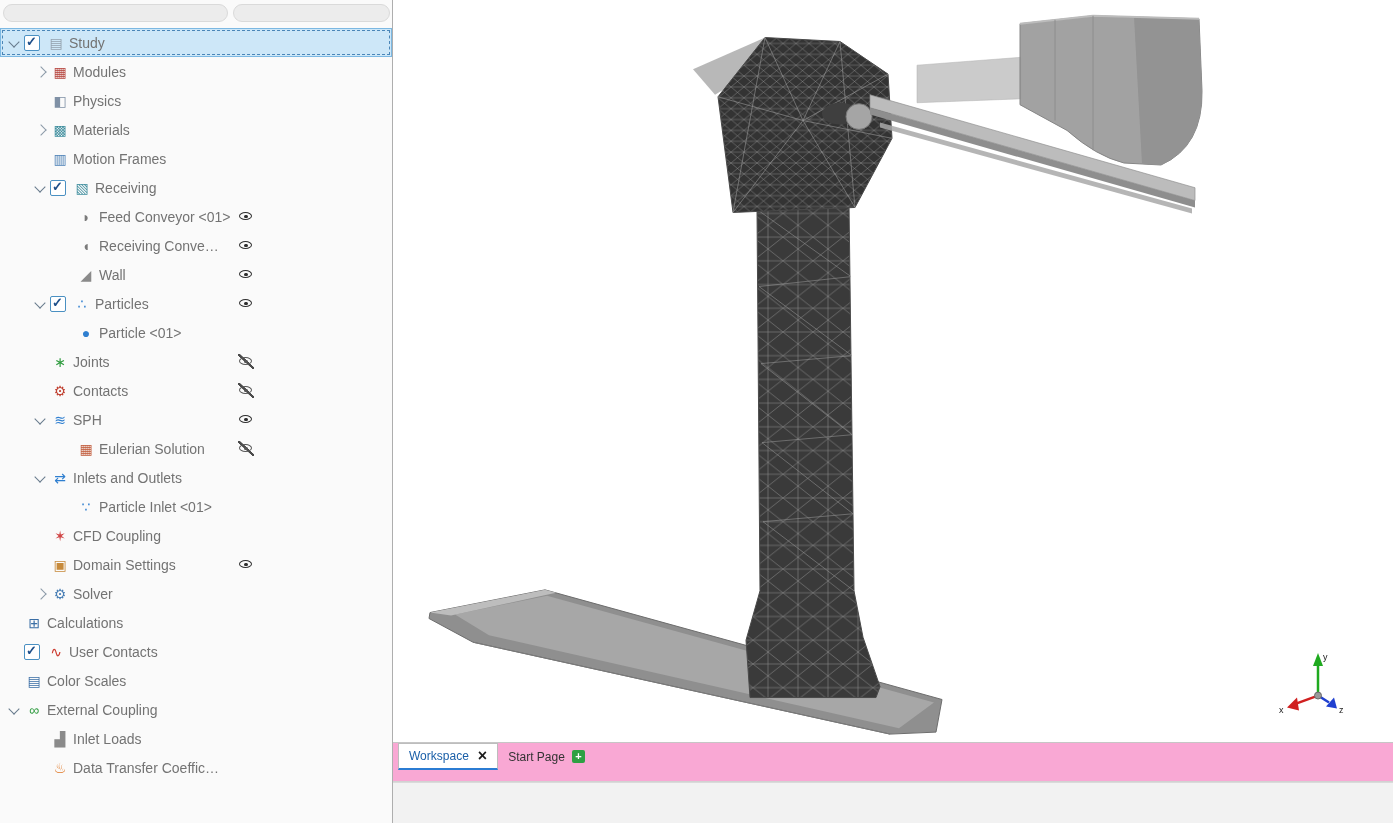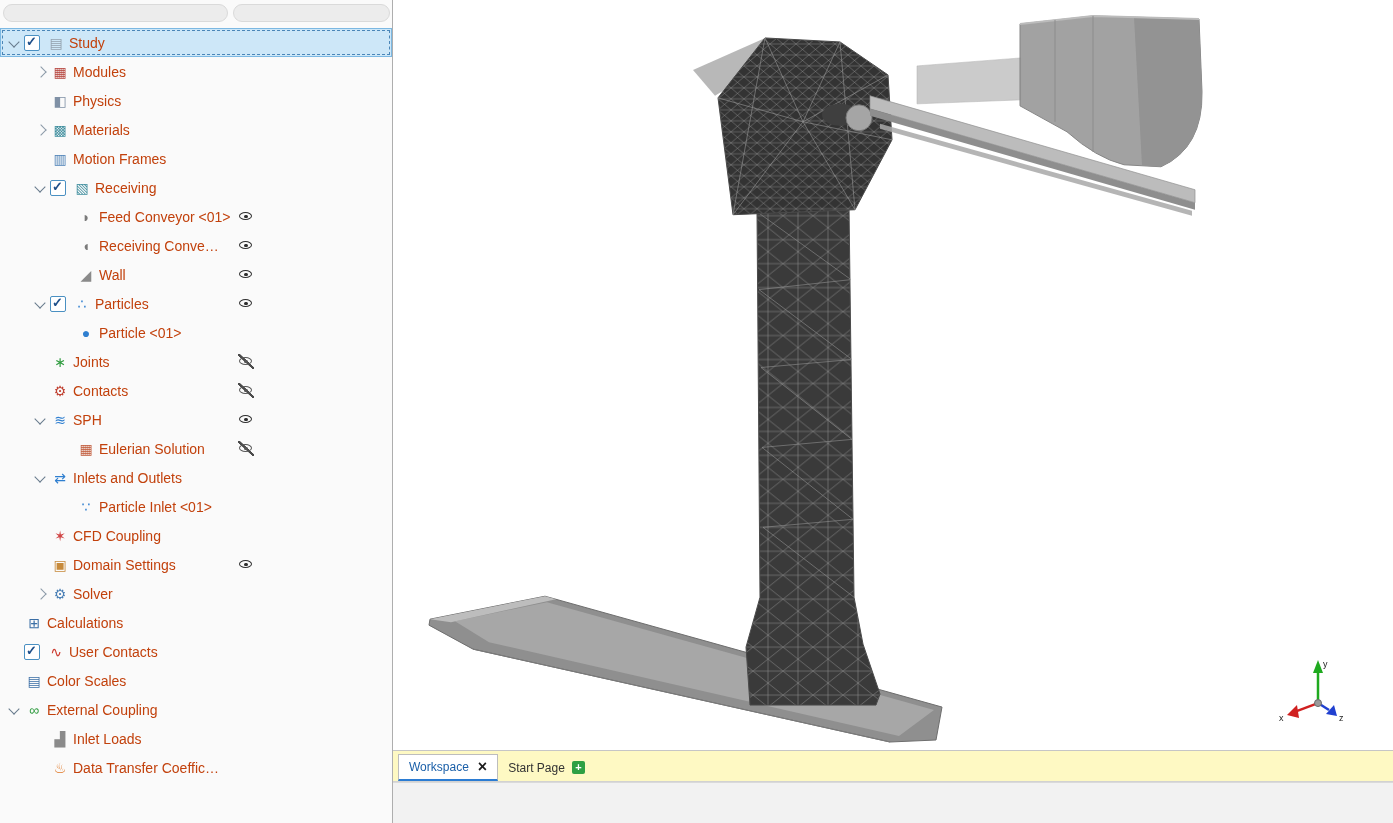--- a/index.html
+++ b/index.html
@@ -68,21 +68,21 @@
     border-right:1.6px solid #8b9aa8;border-bottom:1.6px solid #8b9aa8;transform:rotate(-45deg);
   }
   .cbx{
     flex:0 0 14px;width:14px;height:14px;border:1px solid #4a90c2;border-radius:2px;
     background:#fff;margin-right:6px;position:relative;box-sizing:content-box;
   }
   .cbx::after{
     content:"✓";position:absolute;left:1px;top:-2px;font-size:13px;font-weight:bold;color:#1e4f8a;
   }
   .ticon{flex:0 0 20px;text-align:center;font-size:14px;line-height:1;}
-  .tlabel{font-size:14px;color:#c2410c;padding-left:3px;}
+  .tlabel{font-size:14px;color:#737373;padding-left:3px;}
   .eye{position:absolute;left:238px;top:7px;width:16px;height:15px;}
   .eye::before{
     content:"";position:absolute;left:1px;top:3px;width:13px;height:8px;
     border:1.5px solid #2e2e2e;border-radius:50%;box-sizing:border-box;
   }
   .eye::after{
     content:"";position:absolute;left:6px;top:5.5px;width:3.5px;height:3.5px;
     background:#2e2e2e;border-radius:50%;
   }
   .eye.hidden::before{border-color:#565656;}
@@ -90,22 +90,22 @@
   .eye.hidden{
     background:linear-gradient(to top right,transparent 44%,#4a4a4a 46%,#4a4a4a 55%,transparent 57%);
   }
 
   
   .main{position:absolute;left:393px;top:0;right:0;height:823px;display:flex;flex-direction:column;}
   .viewport{flex:1 1 auto;background:#fff;position:relative;overflow:hidden;}
   .viewport svg{position:absolute;left:0;top:0;width:100%;height:100%;}
 
   .tab-bar{
-    height:32px;background:#fef9c3;border-top:1px solid #c6c6c6;border-bottom:1px solid #d2d2d2;
-    display:flex;align-items:flex-end;padding-left:5px;box-sizing:border-box;
+    height:40px;background:#f9a8d4;border-top:1px solid #c6c6c6;border-bottom:1px solid #d2d2d2;
+    display:flex;align-items:flex-start;padding-left:5px;box-sizing:border-box;
   }
   .tab{
     display:flex;align-items:center;height:27px;padding:0 10px;font-size:12px;color:#333;
     box-sizing:border-box;cursor:default;
   }
   .tab.active{
     background:#fff;border:1px solid #bdbdbd;border-bottom:2px solid #2b7cd3;color:#1a5fa8;
   }
   .tab .close-x{margin-left:9px;font-weight:bold;font-size:14px;color:#1b1b1b;line-height:1;}
   .tab .close-x::before{content:"×";font-size:16px;}

